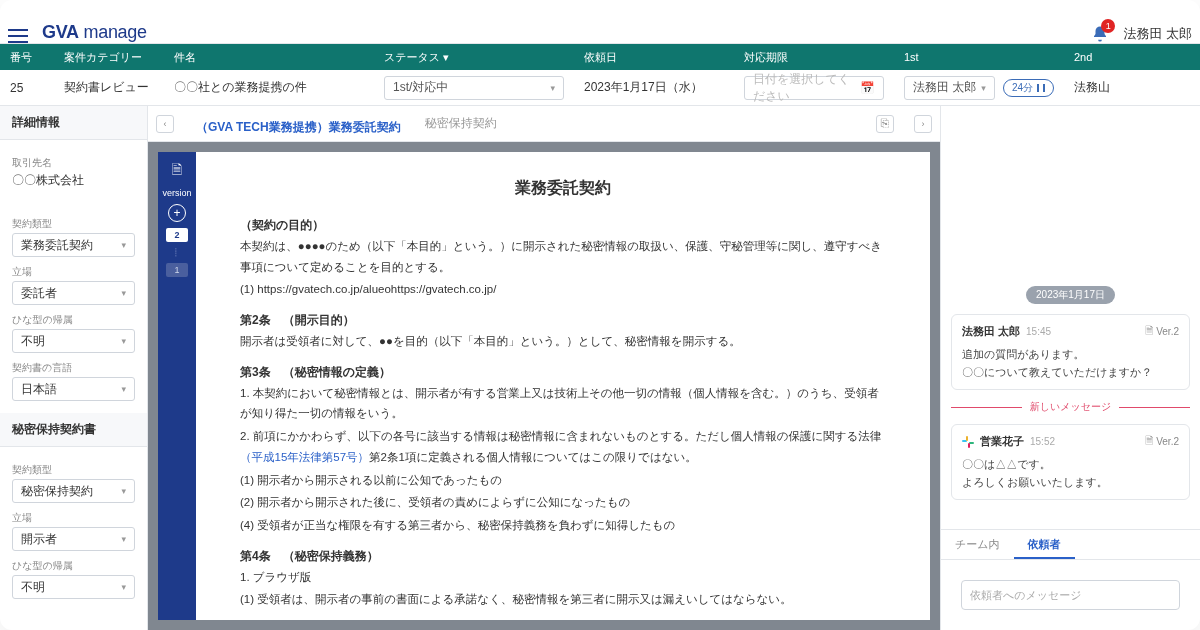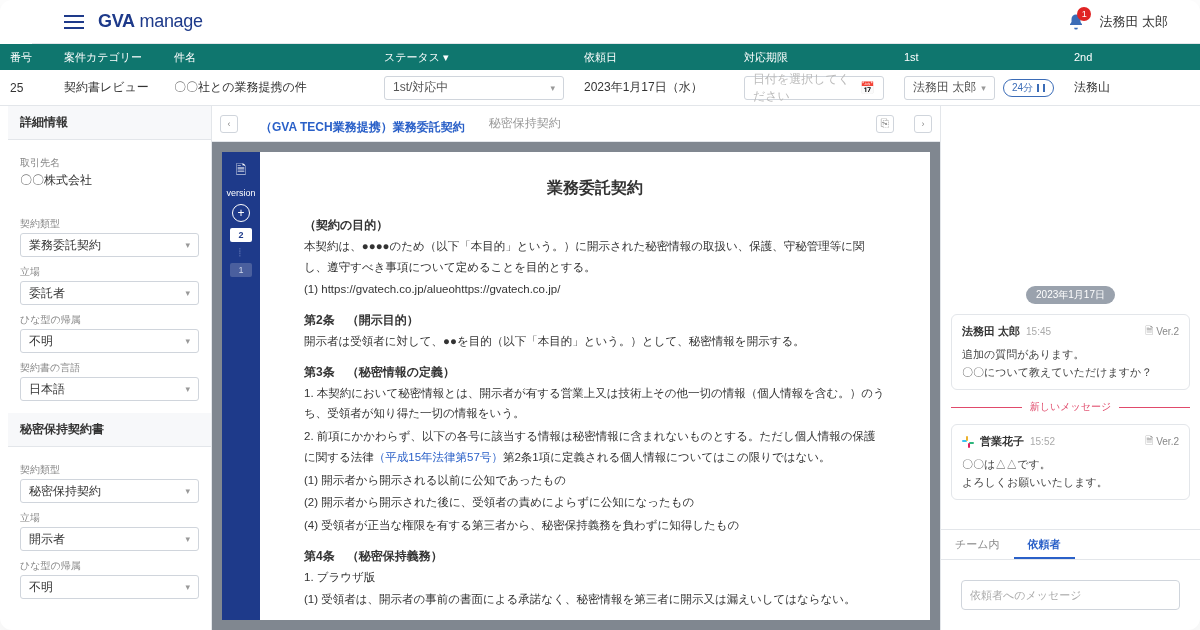--- a/index.html
+++ b/index.html
@@ -1,20 +1,20 @@
 <!DOCTYPE html>
 <html><head>
 <meta charset="utf-8">
 <style>
   * { box-sizing: border-box; margin: 0; padding: 0; }
   body { font-family: -apple-system, "Hiragino Sans", "Meiryo", sans-serif; font-size: 12px; color: #333; background: #fff; }
   .app { width: 1200px; height: 630px; margin: 0 auto; display: flex; flex-direction: column; border-radius: 12px; overflow: hidden; box-shadow: 0 10px 40px rgba(0,0,0,0.08); }
 
   
-  .topbar { height: 44px; display: flex; align-items: center; padding: 0 32px; border-bottom: 1px solid #e3e6ea; margin-left: 32px; }
+  .topbar { height: 44px; display: flex; align-items: flex-end; padding: 0 8px; border-bottom: 1px solid #e3e6ea; }
   .hamburger { width: 20px; height: 14px; display: flex; flex-direction: column; justify-content: space-between; cursor: pointer; }
   .hamburger span { height: 2px; background: #1e3a8a; }
   .brand { font-size: 18px; font-weight: 700; color: #1e3a8a; margin-left: 14px; letter-spacing: -0.3px; }
   .brand span { font-weight: 400; }
   .topbar-right { margin-left: auto; display: flex; align-items: center; gap: 14px; }
   .bell { position: relative; width: 18px; height: 18px; }
   .bell svg { fill: #3b6cb7; }
   .bell .badge { position: absolute; top: -6px; right: -6px; width: 14px; height: 14px; border-radius: 50%; background: #e02424; color: #fff; font-size: 9px; display: flex; align-items: center; justify-content: center; }
   .user { font-size: 13px; color: #333; }
 
@@ -33,21 +33,21 @@
   .c-2nd   { flex: 1; }
   .sel { height: 24px; border: 1px solid #d0d5dc; border-radius: 3px; display: flex; align-items: center; justify-content: space-between; padding: 0 8px; background: #fff; cursor: pointer; color: #555; }
   .sel .caret { font-size: 9px; color: #999; }
   .chip { display: inline-flex; align-items: center; gap: 4px; border: 1px solid #3b6cb7; color: #3b6cb7; border-radius: 999px; padding: 1px 8px; font-size: 10px; }
   .pause { width: 8px; height: 8px; display: inline-block; border-left: 2px solid #3b6cb7; border-right: 2px solid #3b6cb7; }
 
   
   .main { flex: 1; display: flex; overflow: hidden; }
 
   
-  .side { width: 204px; border-right: 1px solid #e3e6ea; overflow-y: auto; margin-left: 8px; }
+  .side { width: 148px; border-right: 1px solid #e3e6ea; overflow-y: auto; }
   .sec-title { padding: 8px 12px; font-weight: 700; background: #f7f8fa; border-bottom: 1px solid #e3e6ea; font-size: 12px; color: #333; }
   .sec-body { padding: 8px 12px 12px; }
   .fld-lbl { font-size: 10px; color: #888; margin-top: 8px; }
   .fld-val { font-size: 12px; color: #333; margin-top: 2px; }
   .sel-s { margin-top: 2px; height: 24px; border: 1px solid #d0d5dc; border-radius: 3px; display: flex; align-items: center; justify-content: space-between; padding: 0 8px; font-size: 12px; background: #fff; cursor: pointer; }
   .sel-s .caret { font-size: 9px; color: #999; }
 
   
   .center { flex: 1; display: flex; flex-direction: column; overflow: hidden; }
   .tabs { height: 36px; display: flex; align-items: center; padding: 0 8px; border-bottom: 1px solid #e3e6ea; gap: 20px; }

